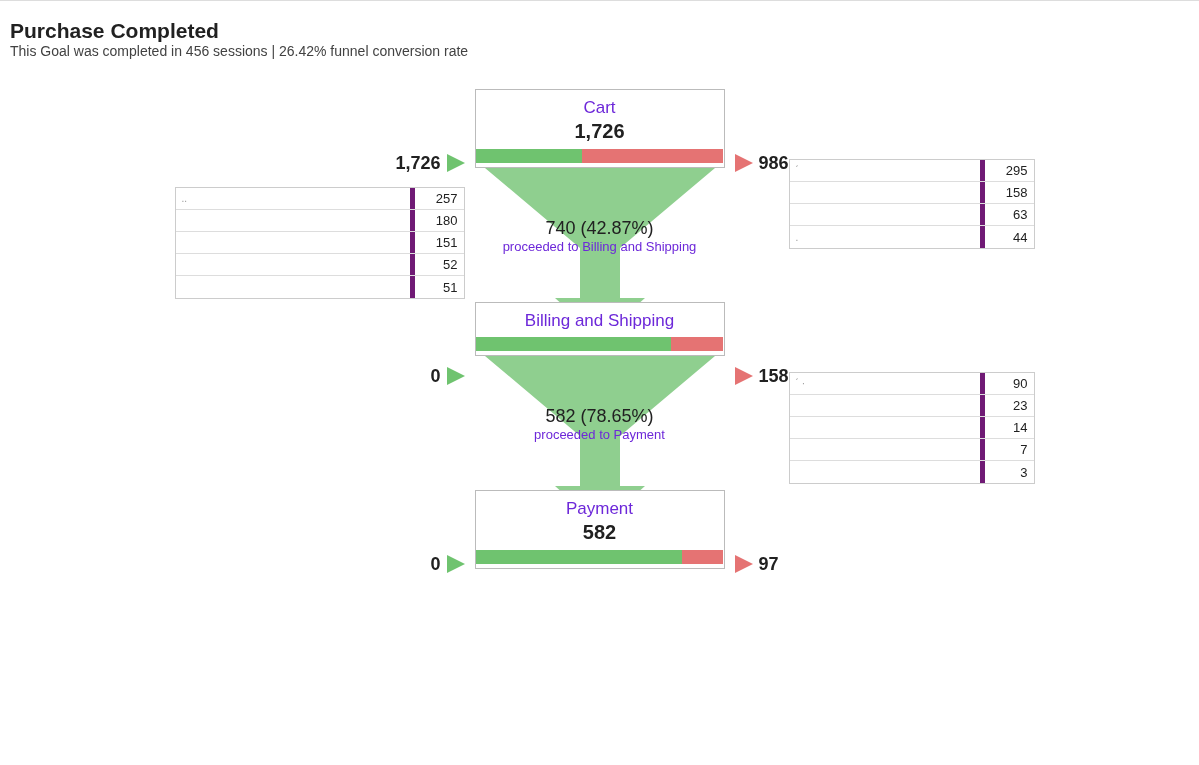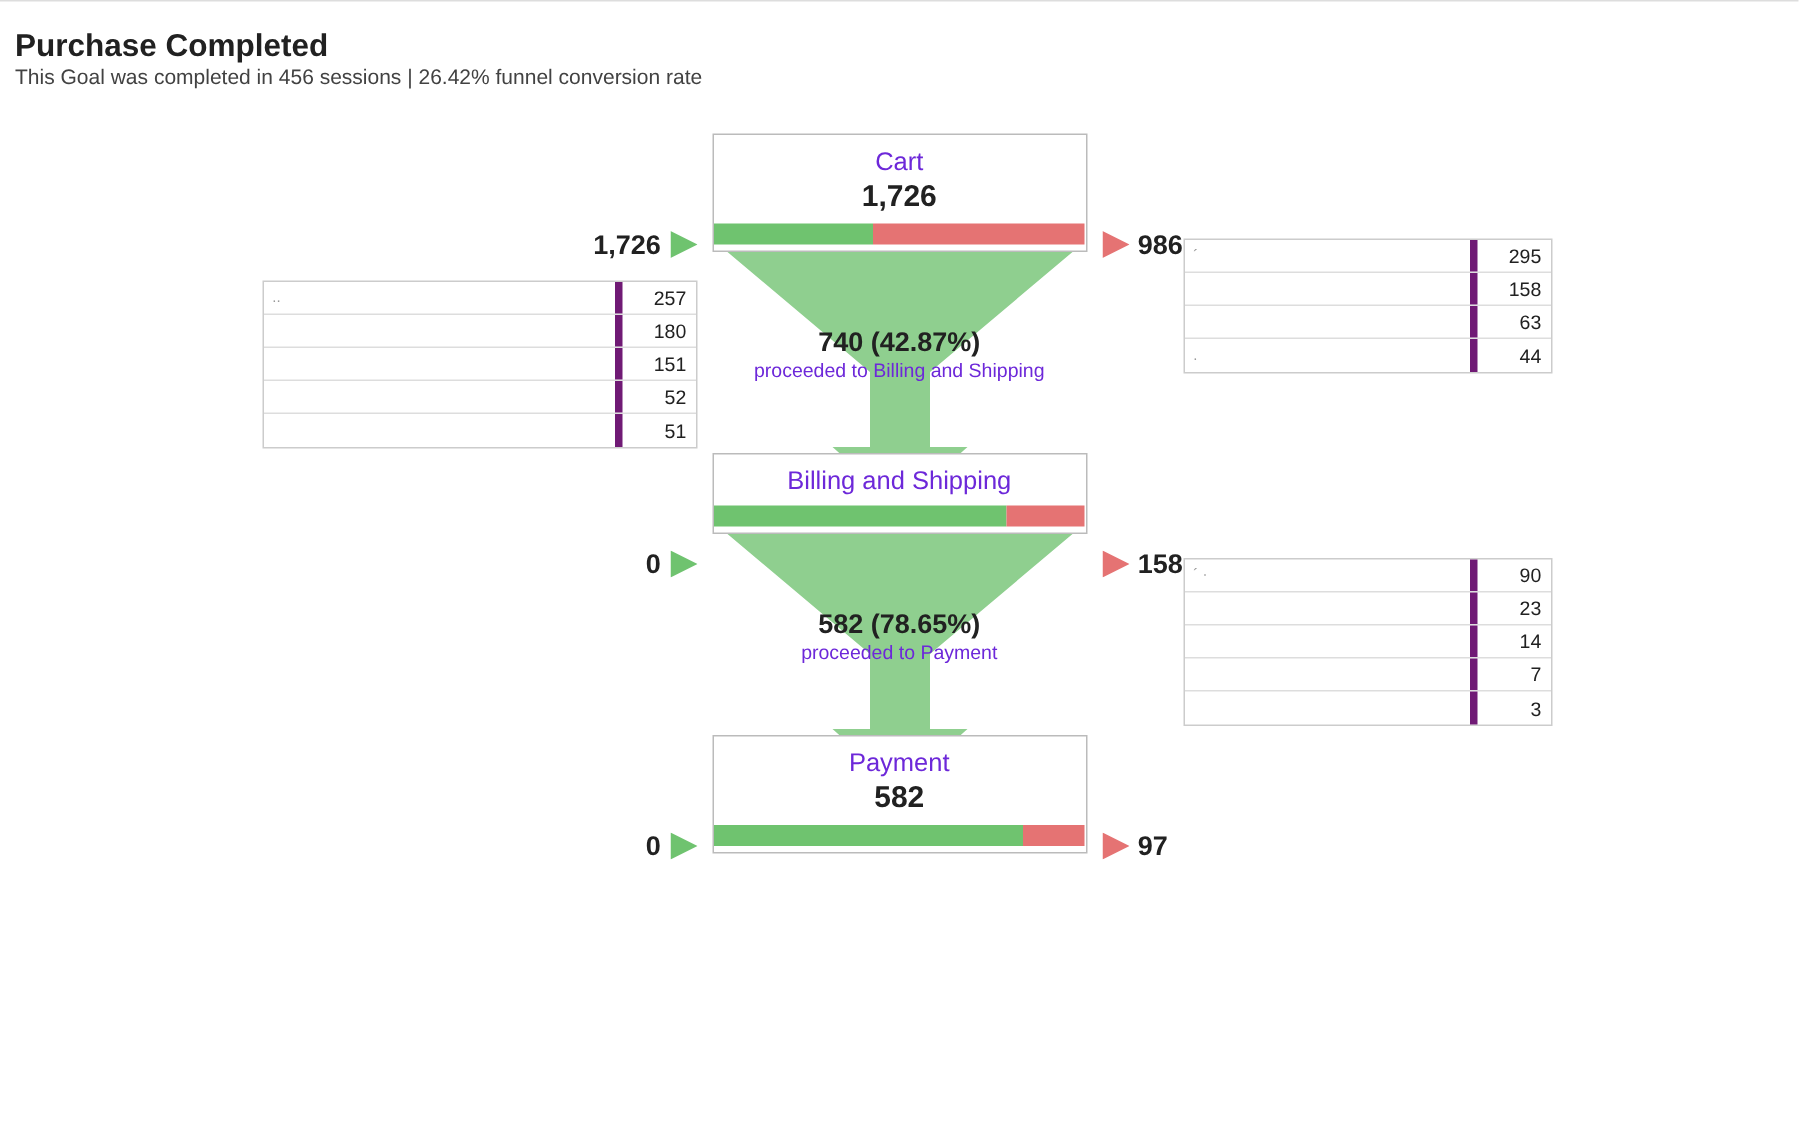--- a/index.html
+++ b/index.html
@@ -108,21 +108,21 @@
 
   .funnel-svg { width: 250px; height: 170px; display:block; }
 
   .proceed-block {
     position: relative;
     text-align: center;
     margin-top: -120px;
     margin-bottom: 48px;
     z-index: 2;
   }
-  .proceed-main { font-size: 18px; font-weight: bold; }
+  .proceed-main { font-size: 18px; font-weight: normal; }
   .proceed-sub { font-size: 13px; color: #6d28d9; }
 
 </style>
 </head>
 <body>
 
 <h2 class="title">Purchase Completed</h2>
 <div class="subtitle">This Goal was completed in 456 sessions | 26.42% funnel conversion rate</div>
 
 <div class="funnel-step">

